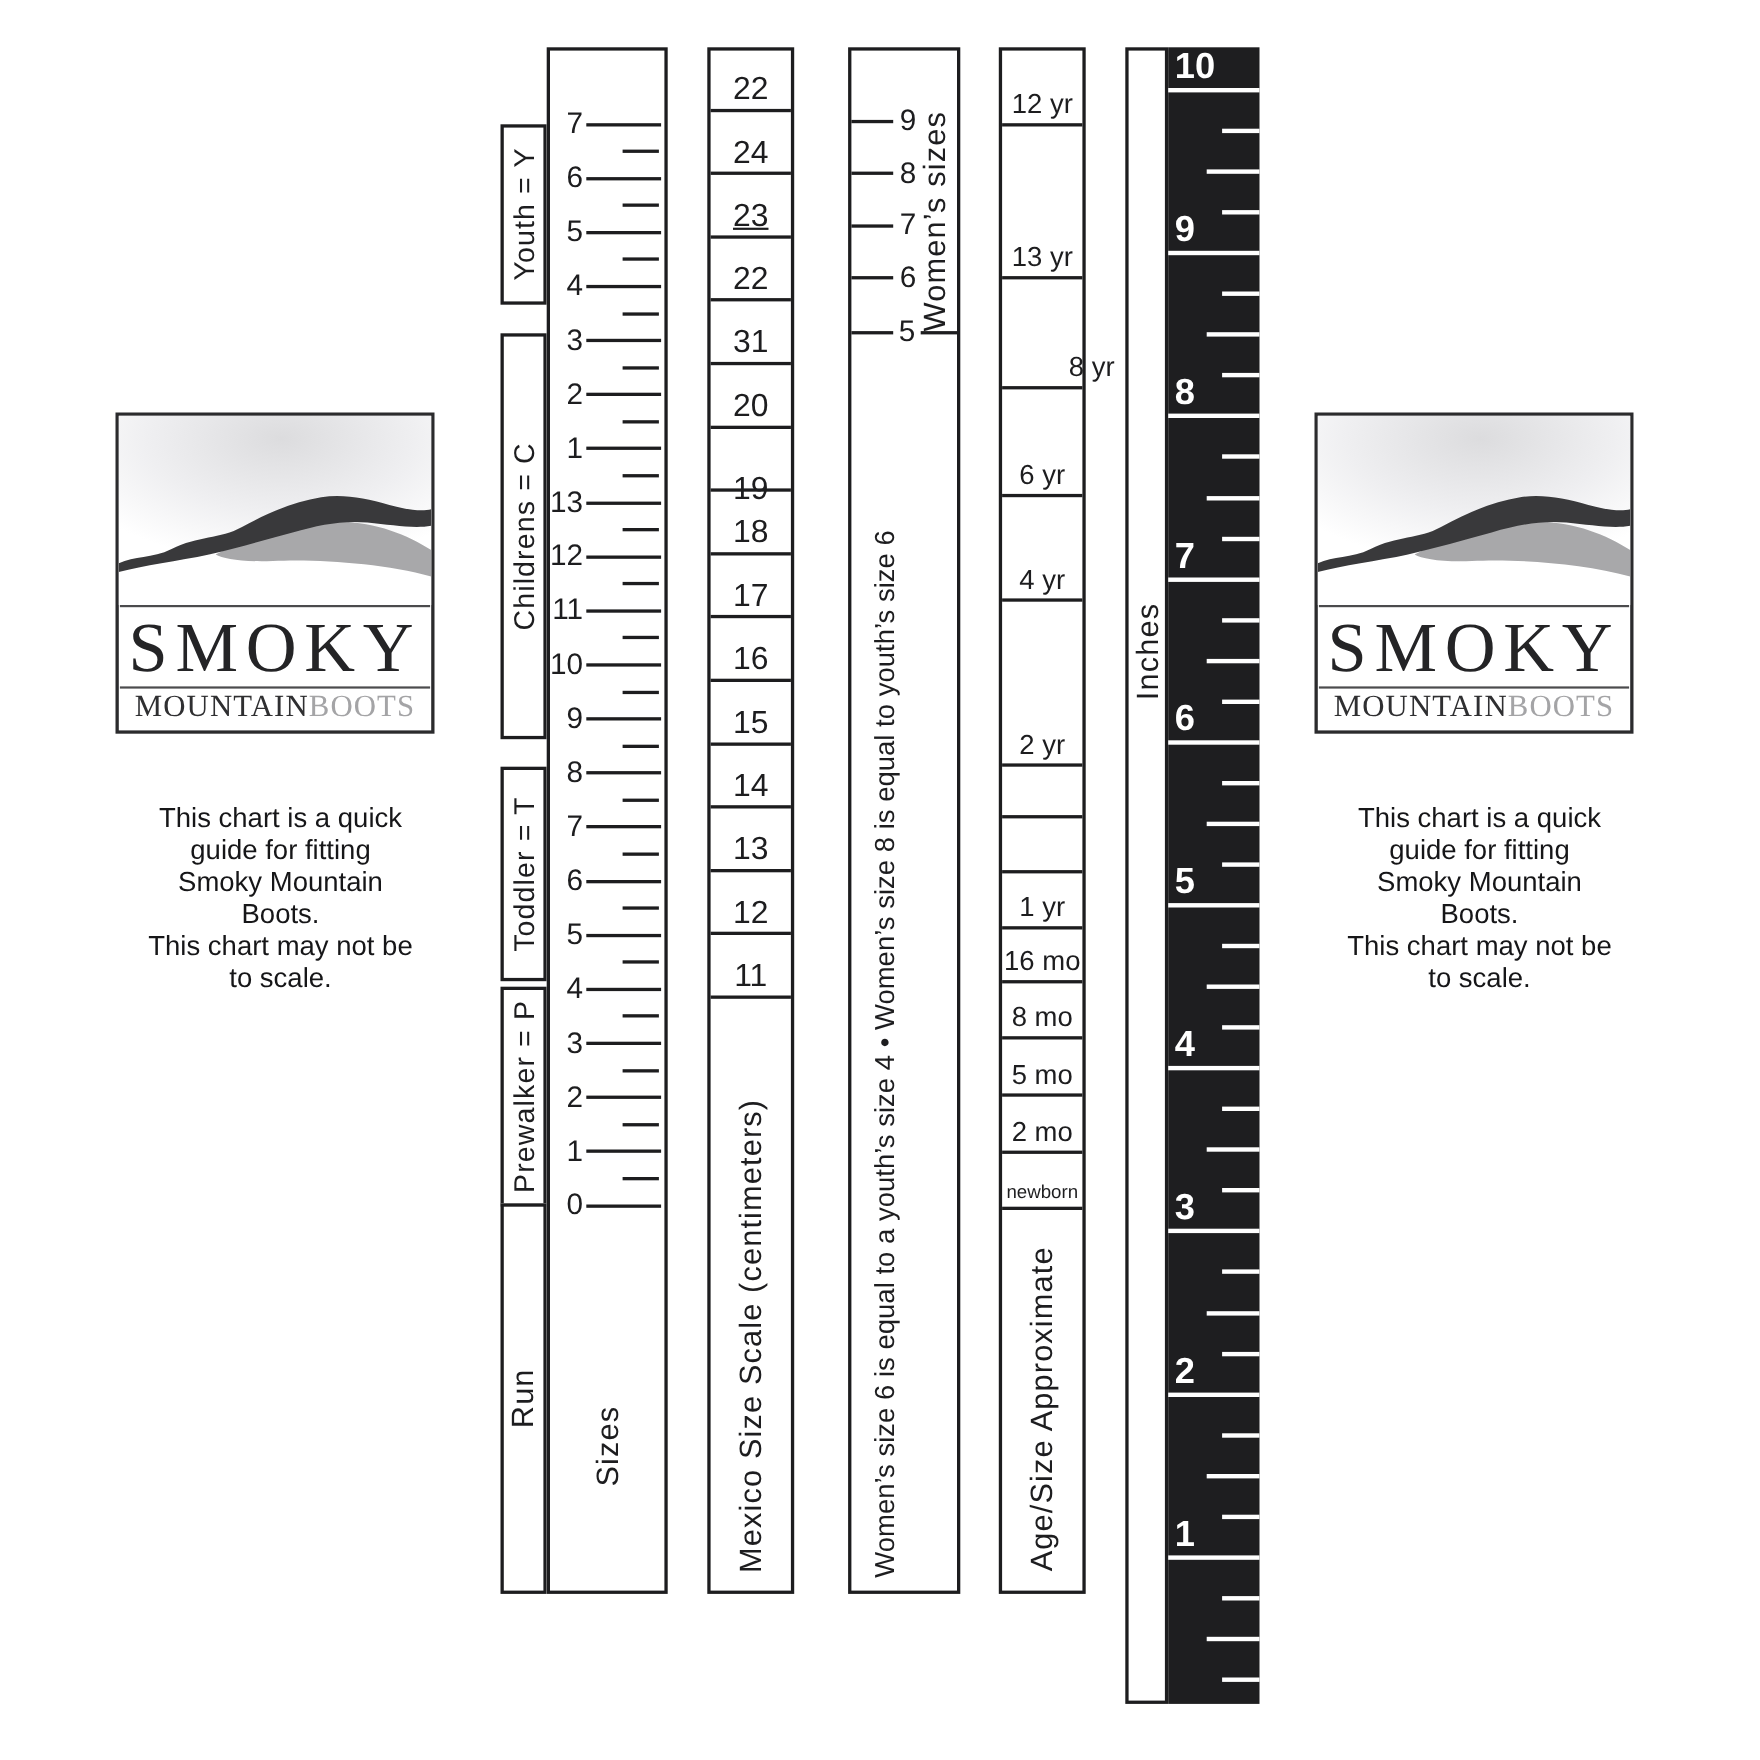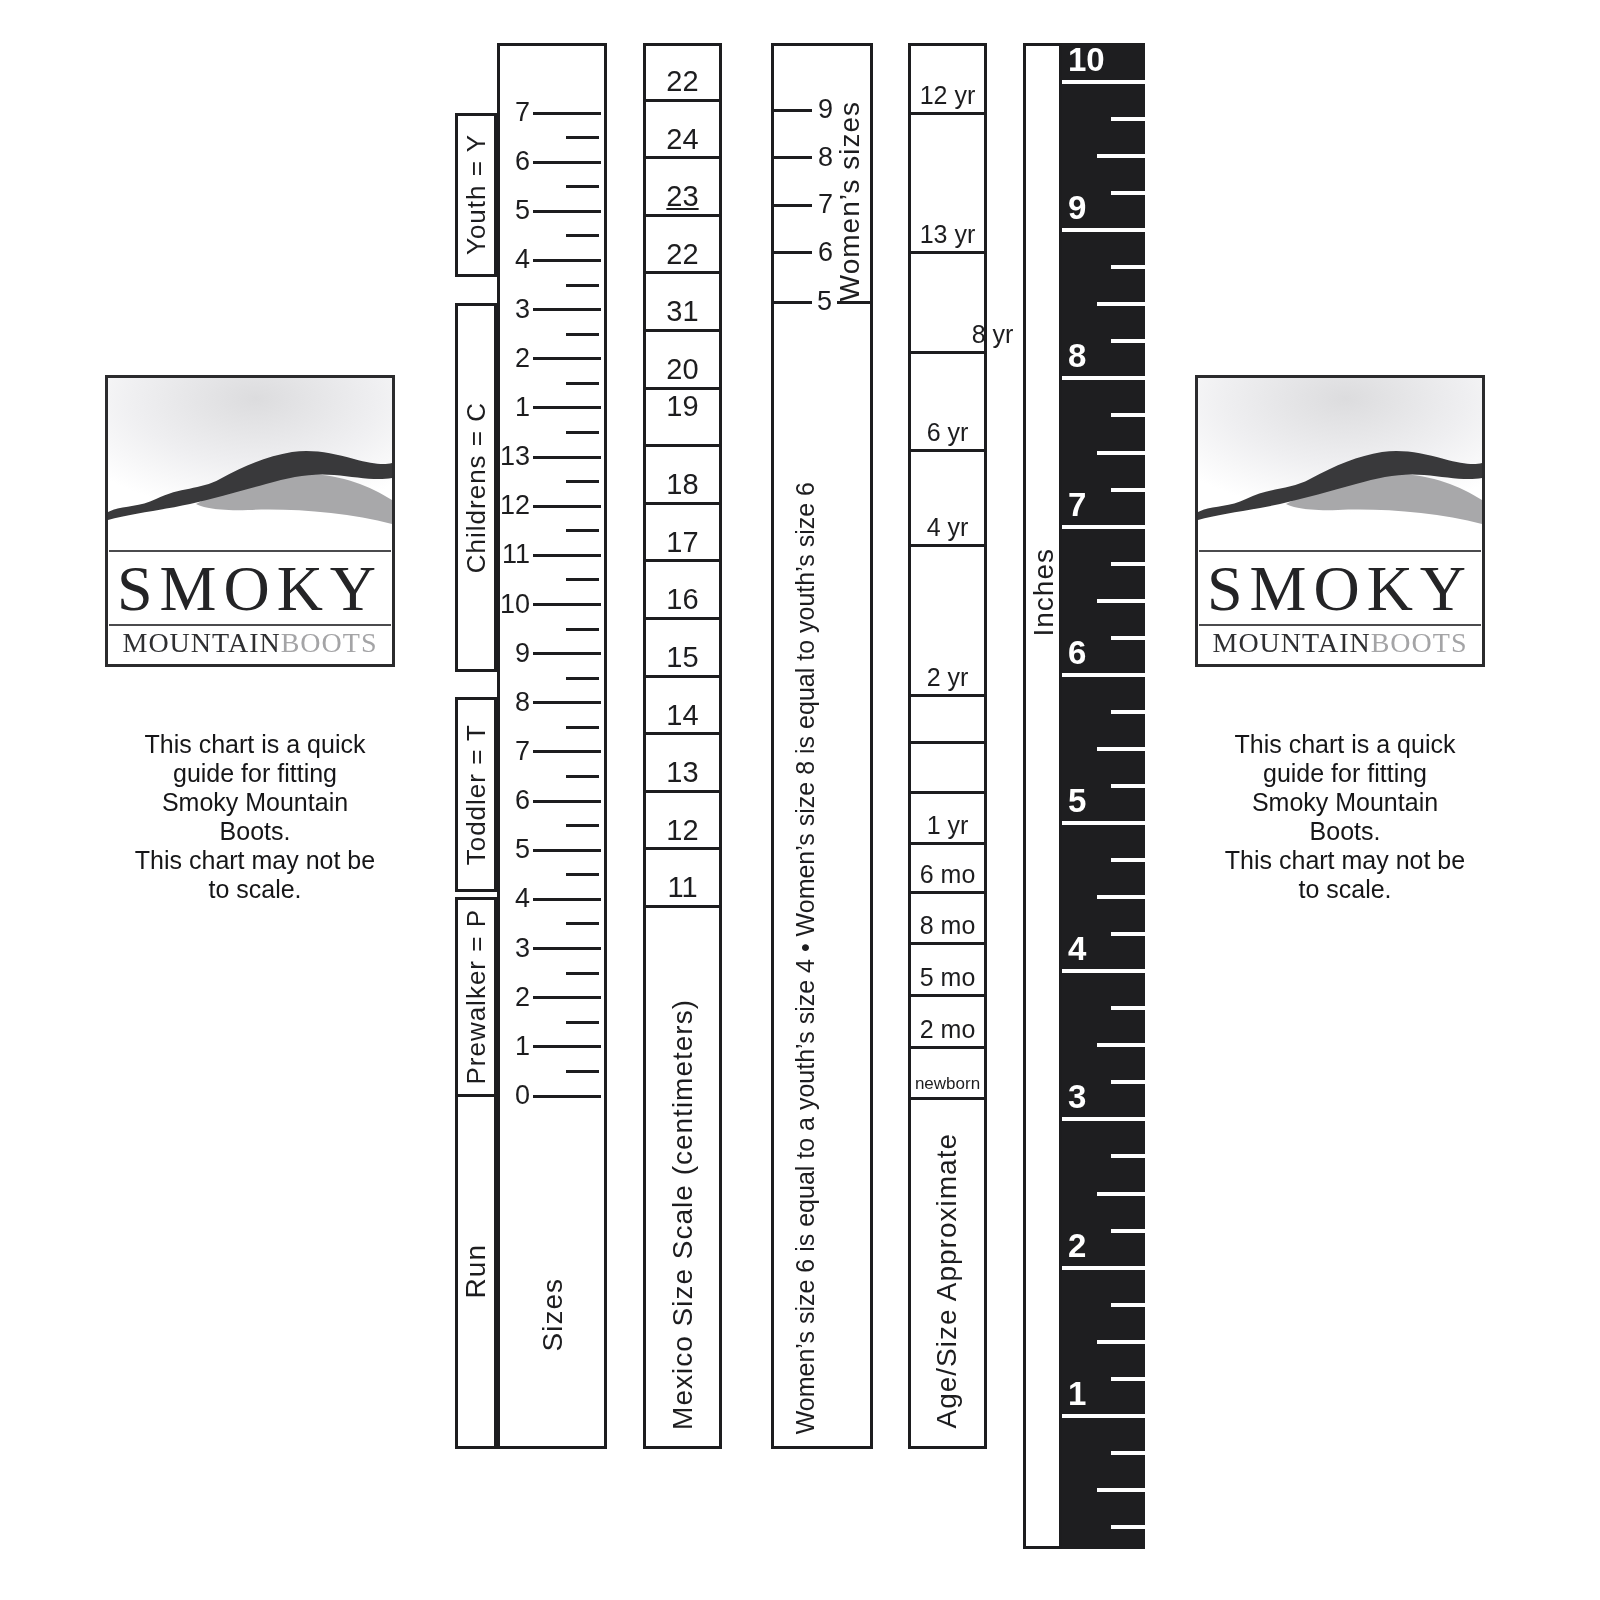--- a/index.html
+++ b/index.html
@@ -171,21 +171,21 @@
       <div class="mex-num" style="top: 75.6px;">24</div>
       <div class="hline" style="left: 0px; right: 0px; width: auto; top: 167.7px;"></div>
       <div class="mex-num" style="top: 133.2px; text-decoration: underline;">23</div>
       <div class="hline" style="left: 0px; right: 0px; width: auto; top: 225.3px;"></div>
       <div class="mex-num" style="top: 190.8px;">22</div>
       <div class="hline" style="left: 0px; right: 0px; width: auto; top: 282.9px;"></div>
       <div class="mex-num" style="top: 248.4px;">31</div>
       <div class="hline" style="left: 0px; right: 0px; width: auto; top: 340.5px;"></div>
       <div class="mex-num" style="top: 306px;">20</div>
       <div class="hline" style="left: 0px; right: 0px; width: auto; top: 398.1px;"></div>
-      <div class="mex-num" style="top: 343px;">19</div>
+      <div class="mex-num" style="top: 382px;">19</div>
       <div class="hline" style="left: 0px; right: 0px; width: auto; top: 455.7px;"></div>
       <div class="mex-num" style="top: 421.2px;">18</div>
       <div class="hline" style="left: 0px; right: 0px; width: auto; top: 513.3px;"></div>
       <div class="mex-num" style="top: 478.8px;">17</div>
       <div class="hline" style="left: 0px; right: 0px; width: auto; top: 570.9px;"></div>
       <div class="mex-num" style="top: 536.4px;">16</div>
       <div class="hline" style="left: 0px; right: 0px; width: auto; top: 628.5px;"></div>
       <div class="mex-num" style="top: 594px;">15</div>
       <div class="hline" style="left: 0px; right: 0px; width: auto; top: 686.1px;"></div>
       <div class="mex-num" style="top: 651.6px;">14</div>
@@ -223,21 +223,21 @@
       <div class="age-label" style="top: 372px;">6 yr</div>
       <div class="hline" style="left: 0px; right: 0px; width: auto; top: 402.5px;"></div>
       <div class="age-label" style="top: 467px;">4 yr</div>
       <div class="hline" style="left: 0px; right: 0px; width: auto; top: 497.5px;"></div>
       <div class="age-label" style="top: 617px;">2 yr</div>
       <div class="hline" style="left: 0px; right: 0px; width: auto; top: 647.5px;"></div>
       <div class="hline" style="left: 0px; right: 0px; width: auto; top: 694.5px;"></div>
       <div class="hline" style="left: 0px; right: 0px; width: auto; top: 744.5px;"></div>
       <div class="age-label" style="top: 765px; text-align: center;">1 yr</div>
       <div class="hline" style="left: 0px; right: 0px; width: auto; top: 795.5px;"></div>
-      <div class="age-label" style="top: 814px;">6 mo</div>
+      <div class="age-label" style="top: 814px;">16 mo</div>
       <div class="hline" style="left: 0px; right: 0px; width: auto; top: 844.5px;"></div>
       <div class="age-label" style="top: 865px;">8 mo</div>
       <div class="hline" style="left: 0px; right: 0px; width: auto; top: 895.5px;"></div>
       <div class="age-label" style="top: 917px;">5 mo</div>
       <div class="hline" style="left: 0px; right: 0px; width: auto; top: 947.5px;"></div>
       <div class="age-label" style="top: 969px;">2 mo</div>
       <div class="hline" style="left: 0px; right: 0px; width: auto; top: 999.5px;"></div>
       <div class="age-label small" style="top: 1028px;">newborn</div>
       <div class="hline" style="left: 0px; right: 0px; width: auto; top: 1050.5px;"></div>
       <div class="vtext" style="position: absolute; left: 20px; bottom: 18px;">Age/Size Approximate</div>

